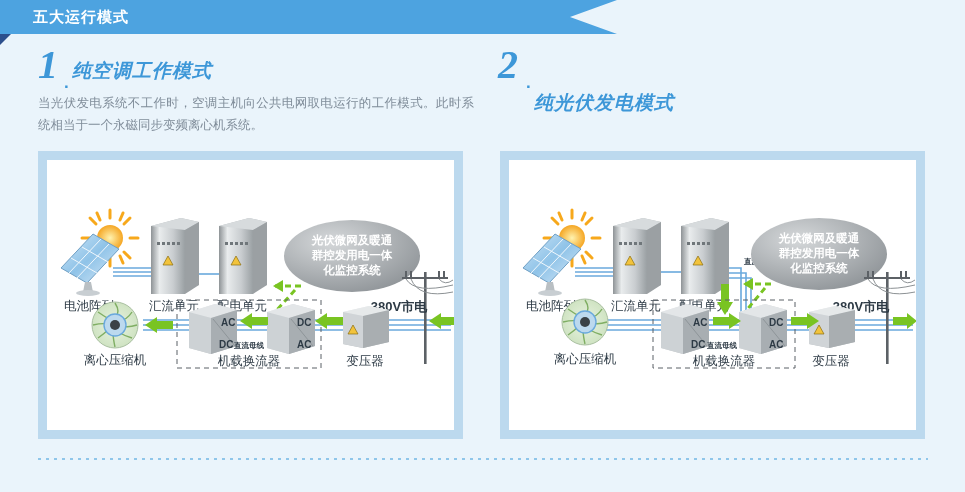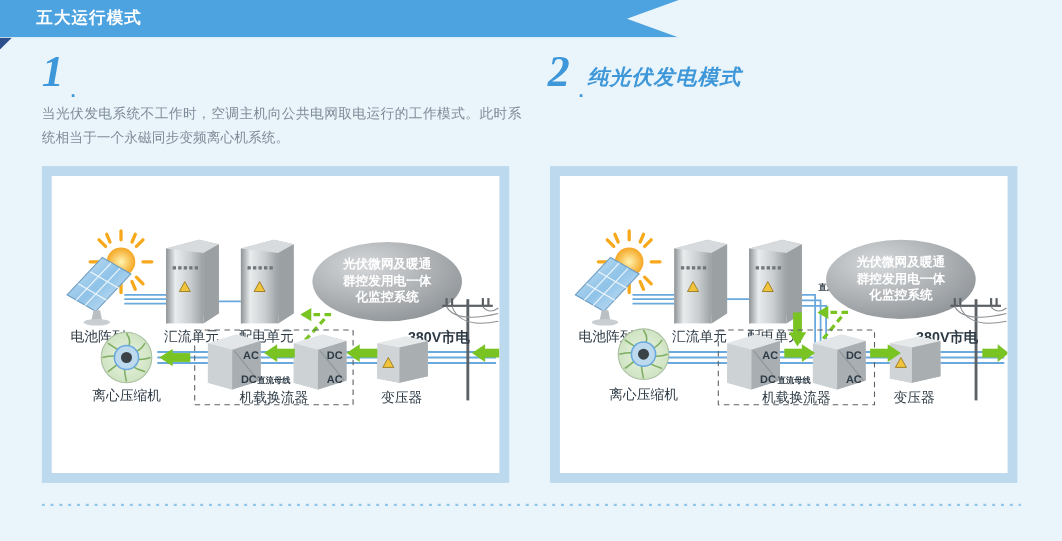--- a/index.html
+++ b/index.html
@@ -48,21 +48,21 @@
     font-size:17px;color:#3d97d8;font-weight:bold;
   }
   .mode-num-1{left:10px;} .mode-dot-1{left:36px;}
   .mode-num-2{left:8px;}  .mode-dot-2{left:36px;}
   .mode-title{
     position:absolute;top:5px;
     font-size:19px;font-weight:bold;font-style:italic;
     color:#3d97d8;letter-spacing:1px;white-space:nowrap;
     line-height:26px;
   }
-  .mode-title-1{left:44px;} .mode-title-2{left:44px;}
+  .mode-title-1{left:44px;} .mode-title-2{left:44px;margin-top:32px;}
 
   .mode-desc{
     margin:4px 9px 0 10px;
     font-size:12.5px;line-height:22px;color:#7f8c99;
     text-align:justify;
     font-family:Liberation Mono, monospace;
   }
 
   
   .frame{
@@ -90,20 +90,21 @@
   <div class="ribbon-title">五大运行模式</div>
 </div>
 <div class="ribbon-fold"></div>
 
 <div class="cols">
 
   <div class="col col-1">
     <div class="mode-head">
       <span class="mode-num mode-num-1">1</span>
       <span class="mode-dot mode-dot-1">.</span>
+      <span class="mode-title mode-title-1">纯空调工作模式</span>
     </div>
     <div class="mode-desc">当光伏发电系统不工作时，空调主机向公共电网取电运行的工作模式。此时系统相当于一个永磁同步变频离心机系统。</div>
 
     <div class="frame">
       <div class="frame-inner">
         <svg width="407" height="270" viewBox="0 0 407 270">
           <defs>
             <linearGradient id="cab1" x1="0" y1="0" x2="1" y2="0">
               <stop offset="0" stop-color="#8e9396"></stop>
                 <stop offset="0.25" stop-color="#e9eced"></stop>

